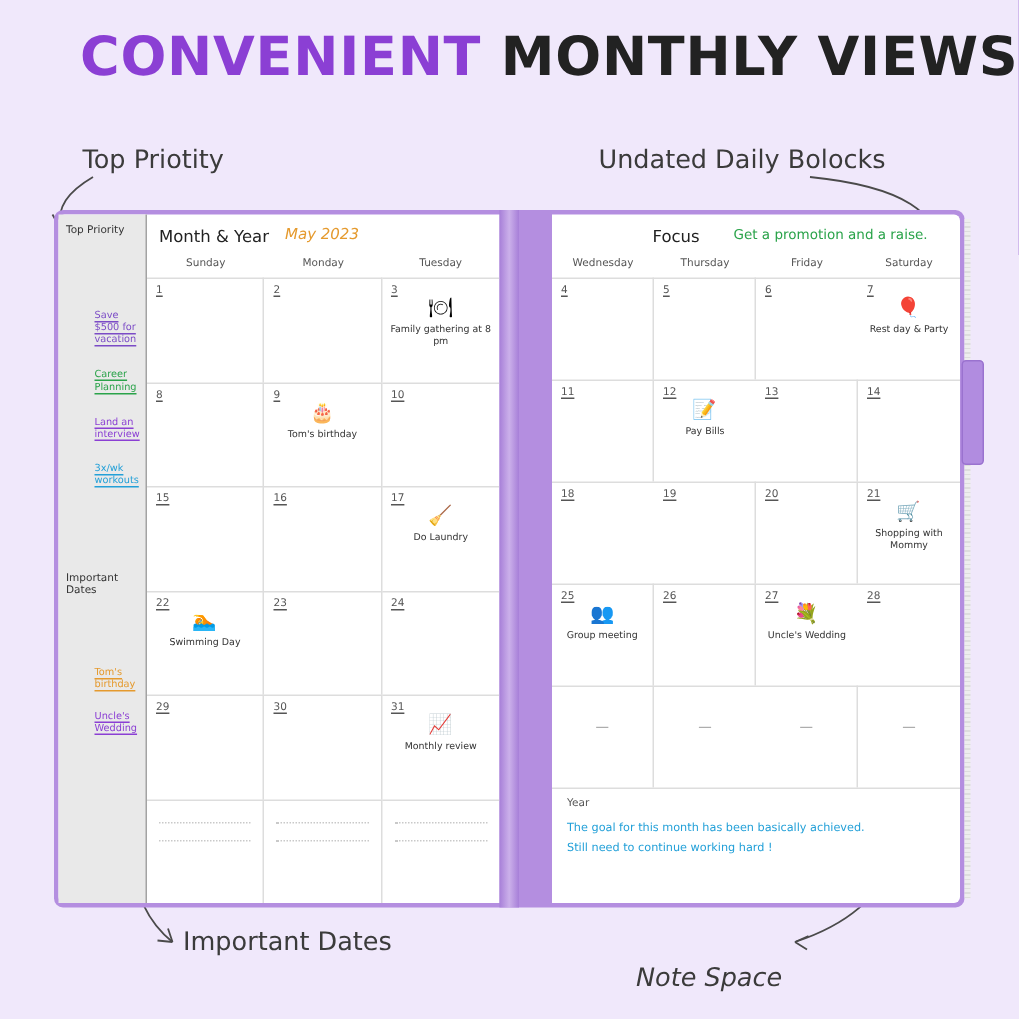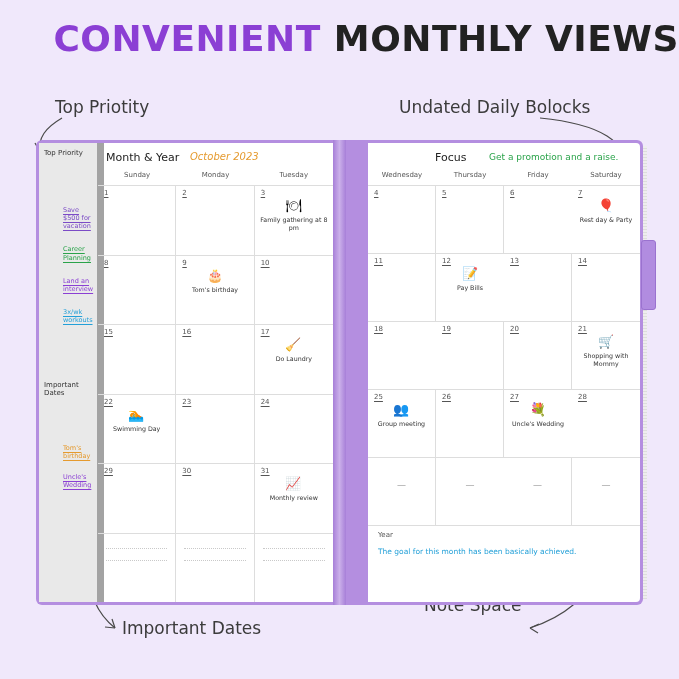--- a/index.html
+++ b/index.html
@@ -25,21 +25,21 @@
   .annot{
     position:absolute;
     font-size:17px;
     color:#3b3b3b;
     font-family:"DejaVu Sans",sans-serif;
     white-space:nowrap;
   }
   #annot-top-priority{left:55px;top:97px;}
   #annot-undated{left:399px;top:97px;}
   #annot-important{left:122px;top:618px;}
-  #annot-notes{left:424px;top:595px;}
+  #annot-notes{left:424px;top:642px;font-style:italic;}
 
   .arrow-svg{position:absolute;left:0;top:0;width:679px;height:679px;pointer-events:none;}
 
   
   .book{
     position:absolute;left:36px;top:140px;width:607px;height:465px;
   }
   .book-bg{
     position:absolute;inset:0;
     background:#b48ee0;
@@ -62,21 +62,21 @@
   }
   .page-edge{
     position:absolute;right:-4px;top:6px;bottom:6px;width:4px;
     background:repeating-linear-gradient(to bottom,#eee 0px,#eee 2px,#ddd 2px,#ddd 3px);
   }
 
   
   .sidebar{
     position:absolute;left:0;top:0;width:58px;height:100%;
     background:#e9e9e9;
-    border-right:7px solid #a3a3a3;
+    border-right:1px solid #a3a3a3;
   }
   .sb-label{
     font-size:7px;color:#333;
     padding:6px 4px 0 5px;
     font-family:"DejaVu Sans",sans-serif;
   }
   .sb-entry{
     font-size:6.5px;
     padding:3px 4px 0 5px;
     line-height:1.25;
@@ -213,21 +213,21 @@
         <div class="sb-label">Important Dates</div>
       </div>
       <div class="sb-imp2">
         <div class="sb-entry u" style="color:#e59a2e;">Tom's birthday</div>
         <div class="sb-entry u" style="color:#8b3fd4;margin-top:10px;">Uncle's Wedding</div>
       </div>
     </div>
 
     <div class="mhead">
       <div class="mtitle">Month &amp; Year</div>
-      <div class="mdate">October 2023</div>
+      <div class="mdate">May 2023</div>
     </div>
 
     <div class="daynames">
       <span>Sunday</span>
       <span>Monday</span>
       <span>Tuesday</span>
     </div>
 
     <div class="grid" id="left-grid">
         <div class="cell">
@@ -384,15 +384,16 @@
           <div class="dash">—</div>
         </div>
         <div class="cell">
           <div class="dash">—</div>
         </div>
       </div>
 
     <div class="notes">
       <div class="ntitle">Year</div>
       <div class="nline">The goal for this month has been basically achieved.</div>
+      <div class="nline" style="margin-top:2px;">Still need to continue working hard !</div>
     </div>
   </div>
 </div>
 
 </body></html>

